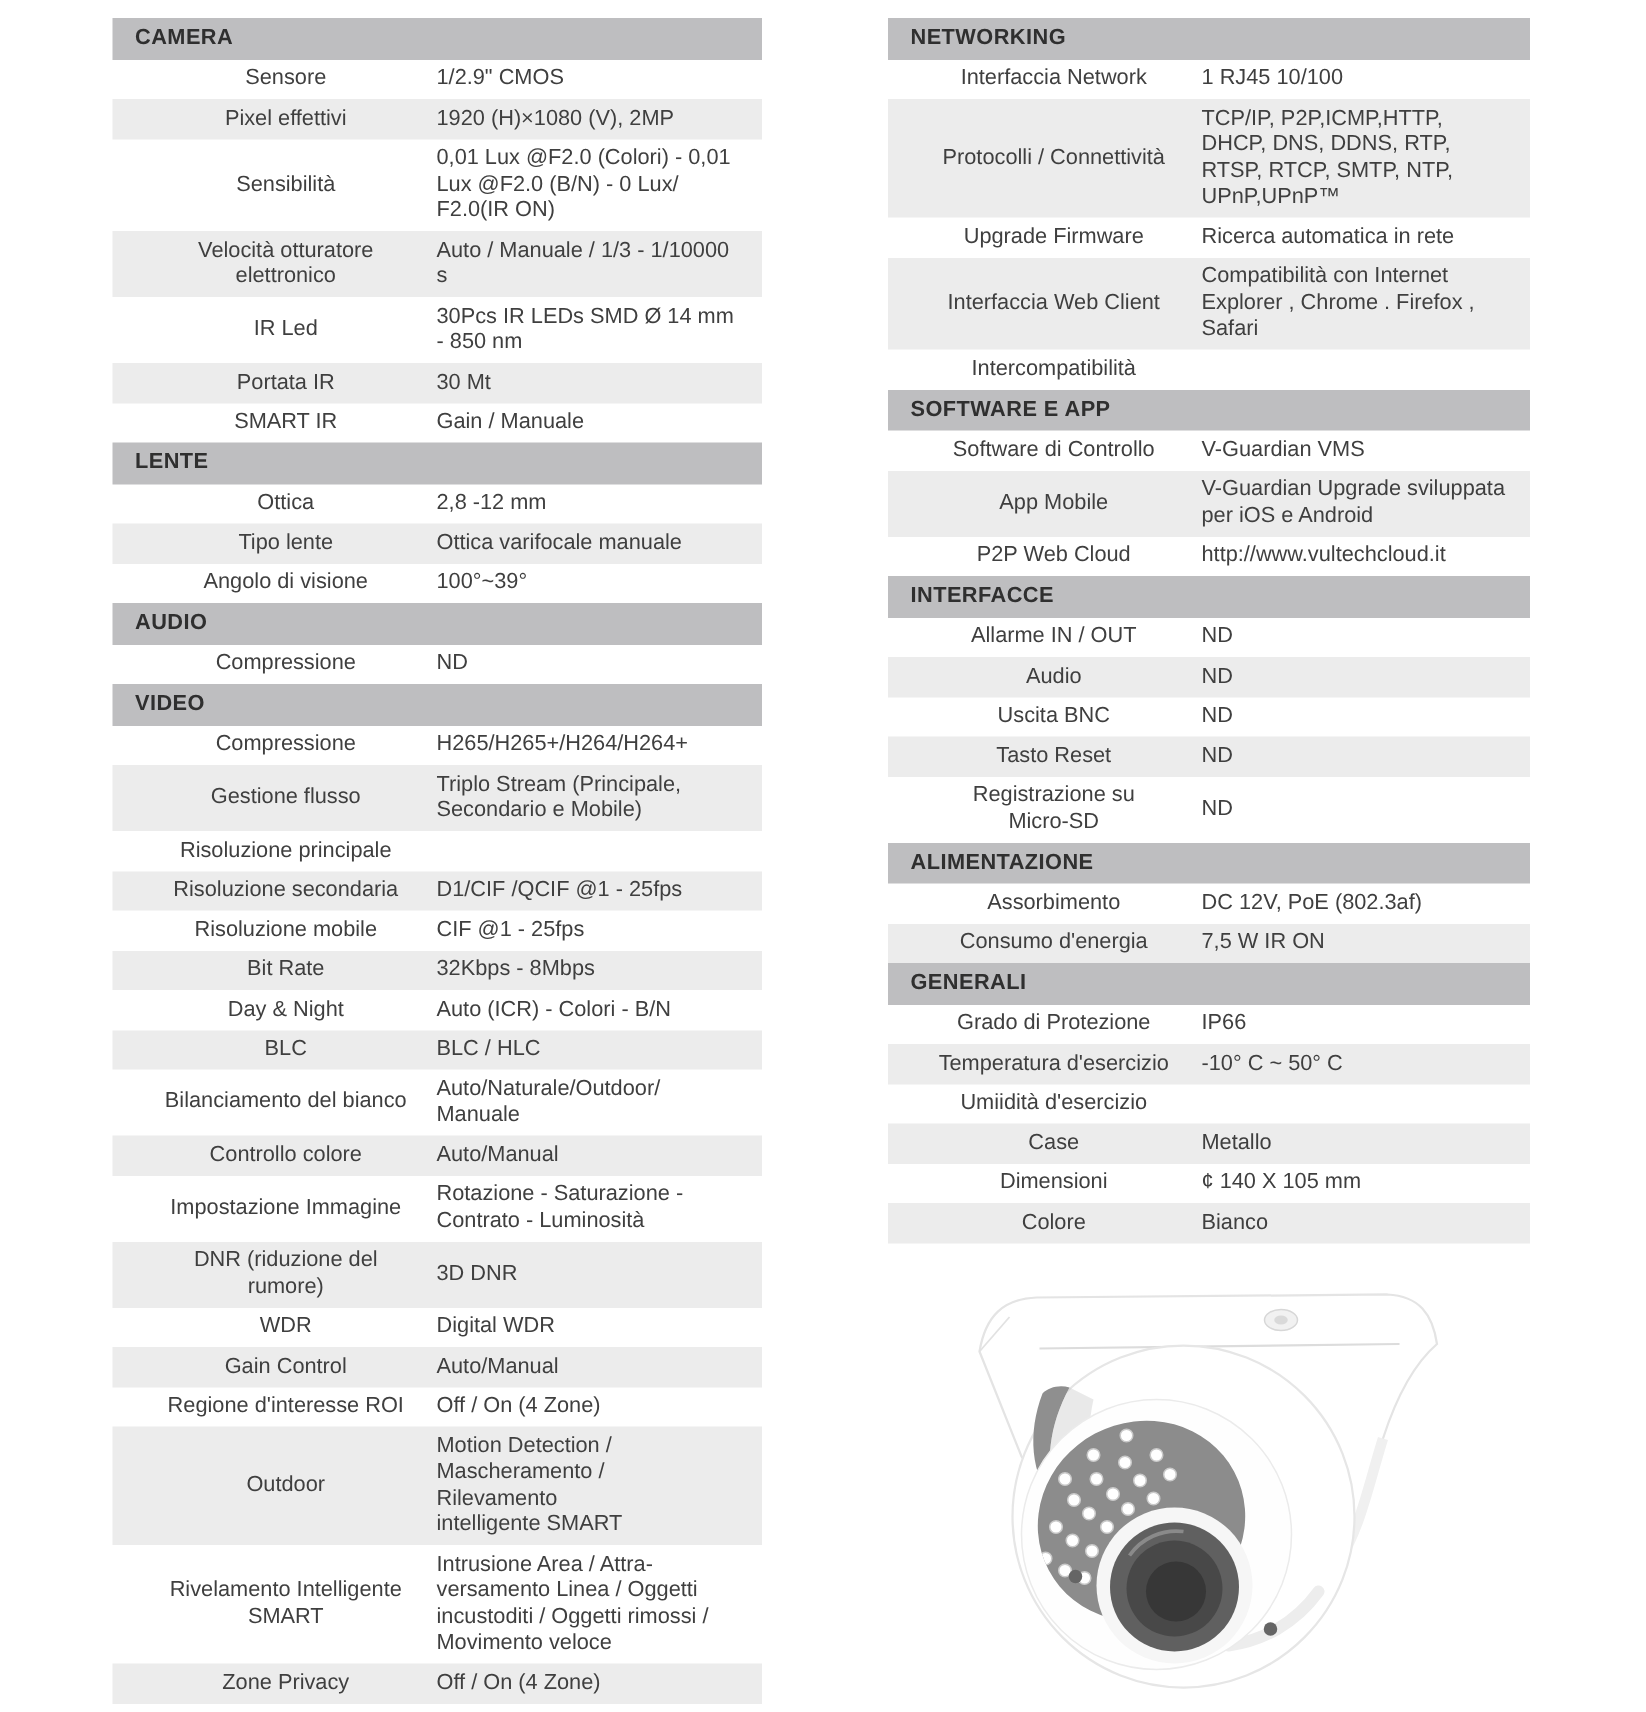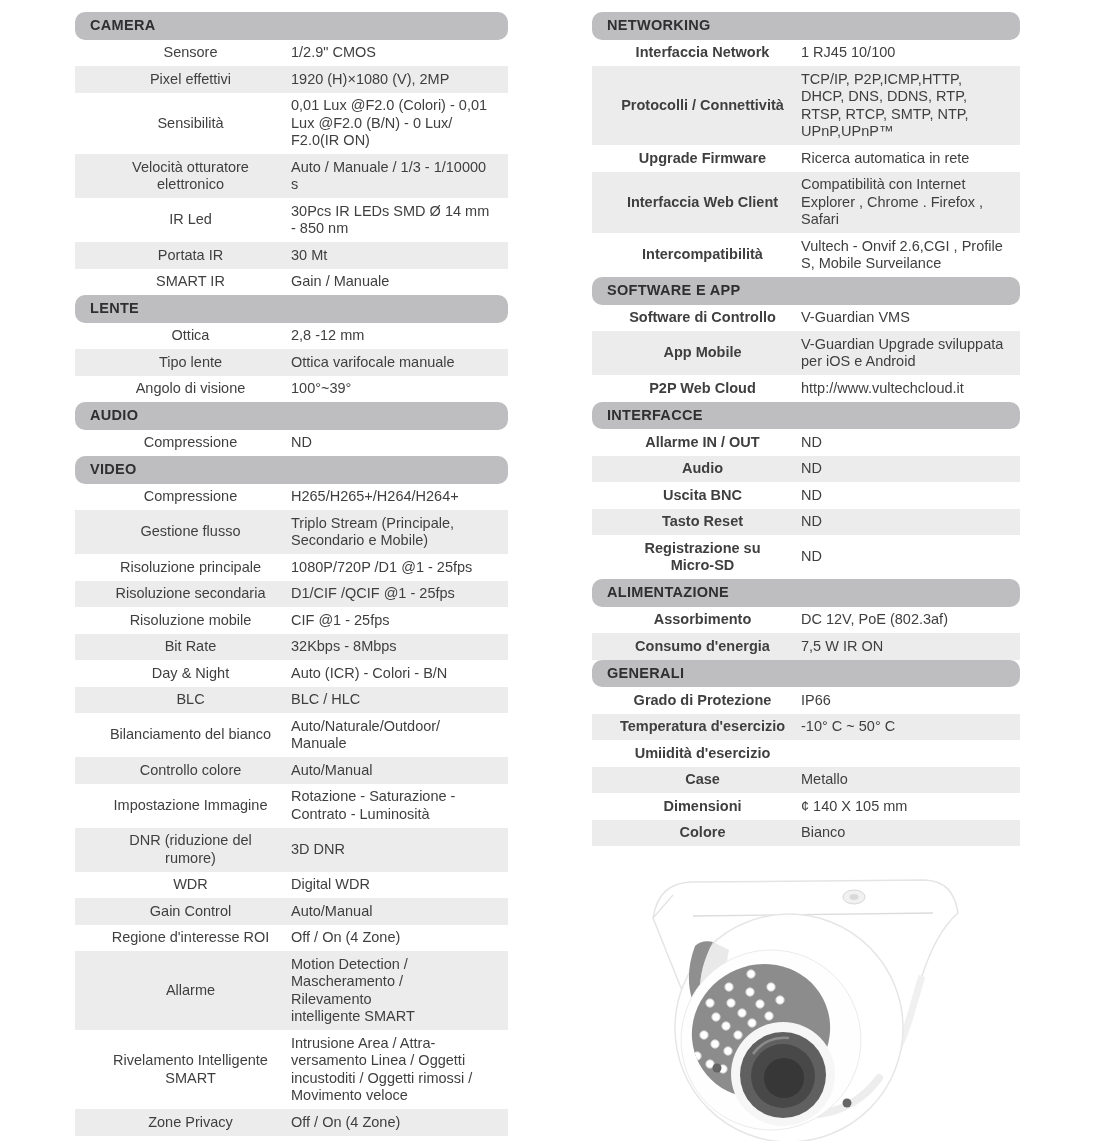--- a/index.html
+++ b/index.html
@@ -29,21 +29,20 @@
   .col-right { margin-left: 84px; width: 428px; }
 
   .spec-header {
     background: var(--header-bg, #bebec0);
     color: var(--header-text, #2f2f2f);
     font-weight: bold;
     font-size: 14.5px;
     line-height: 17.5px;
     letter-spacing: 0.3px;
     padding: 5px 10px 5px 15px;
-    border-radius: 10px;
   }
   .spec-row {
     display: flex;
     align-items: center;
     font-size: 14.5px;
     line-height: 17.5px;
   }
   .spec-row.alt {
     background: var(--row-alt-bg, #ececec);
   }
@@ -55,21 +54,20 @@
     text-align: center;
   }
   .cell-value {
     flex: 1;
     padding: 4.5px 8px 4.5px 0;
     white-space: pre-line;
   }
   .col-right .cell-label {
     width: 197px;
     padding-left: 12px;
-    font-weight: bold;
   }
   .camera-figure {
     margin-top: 22px;
     display: flex;
     justify-content: center;
   }
 </style>
 </head>
 <body>
 
@@ -134,21 +132,20 @@
           <div class="cell-label">Compressione</div>
           <div class="cell-value">H265/H265+/H264/H264+</div>
         </div>
         <div class="spec-row alt">
           <div class="cell-label">Gestione flusso</div>
           <div class="cell-value">Triplo Stream  (Principale,
 Secondario e Mobile)</div>
         </div>
         <div class="spec-row">
           <div class="cell-label">Risoluzione principale</div>
-          <div class="cell-value">1080P/720P /D1 @1 - 25fps</div>
         </div>
         <div class="spec-row alt">
           <div class="cell-label">Risoluzione secondaria</div>
           <div class="cell-value">D1/CIF /QCIF @1 - 25fps</div>
         </div>
         <div class="spec-row">
           <div class="cell-label">Risoluzione mobile</div>
           <div class="cell-value">CIF @1 - 25fps</div>
         </div>
         <div class="spec-row alt">
@@ -188,21 +185,21 @@
         </div>
         <div class="spec-row alt">
           <div class="cell-label">Gain Control</div>
           <div class="cell-value">Auto/Manual</div>
         </div>
         <div class="spec-row">
           <div class="cell-label">Regione d'interesse ROI</div>
           <div class="cell-value">Off / On  (4 Zone)</div>
         </div>
         <div class="spec-row alt">
-          <div class="cell-label">Allarme</div>
+          <div class="cell-label">Outdoor</div>
           <div class="cell-value">Motion Detection /
 Mascheramento /
 Rilevamento
 intelligente SMART</div>
         </div>
         <div class="spec-row">
           <div class="cell-label">Rivelamento Intelligente
 SMART</div>
           <div class="cell-value">Intrusione Area / Attra-
 versamento Linea / Oggetti
@@ -234,22 +231,20 @@
             <div class="cell-value">Ricerca automatica in rete</div>
           </div>
           <div class="spec-row alt">
             <div class="cell-label">Interfaccia Web Client</div>
             <div class="cell-value">Compatibilità con Internet
 Explorer , Chrome . Firefox ,
 Safari</div>
           </div>
           <div class="spec-row">
             <div class="cell-label">Intercompatibilità</div>
-            <div class="cell-value">Vultech - Onvif 2.6,CGI , Profile
-S, Mobile Surveilance</div>
           </div>
           <div class="spec-header">SOFTWARE E APP</div>
           <div class="spec-row">
             <div class="cell-label">Software di Controllo</div>
             <div class="cell-value">V-Guardian VMS</div>
           </div>
           <div class="spec-row alt">
             <div class="cell-label">App Mobile</div>
             <div class="cell-value">V-Guardian Upgrade sviluppata
 per iOS e Android</div>

